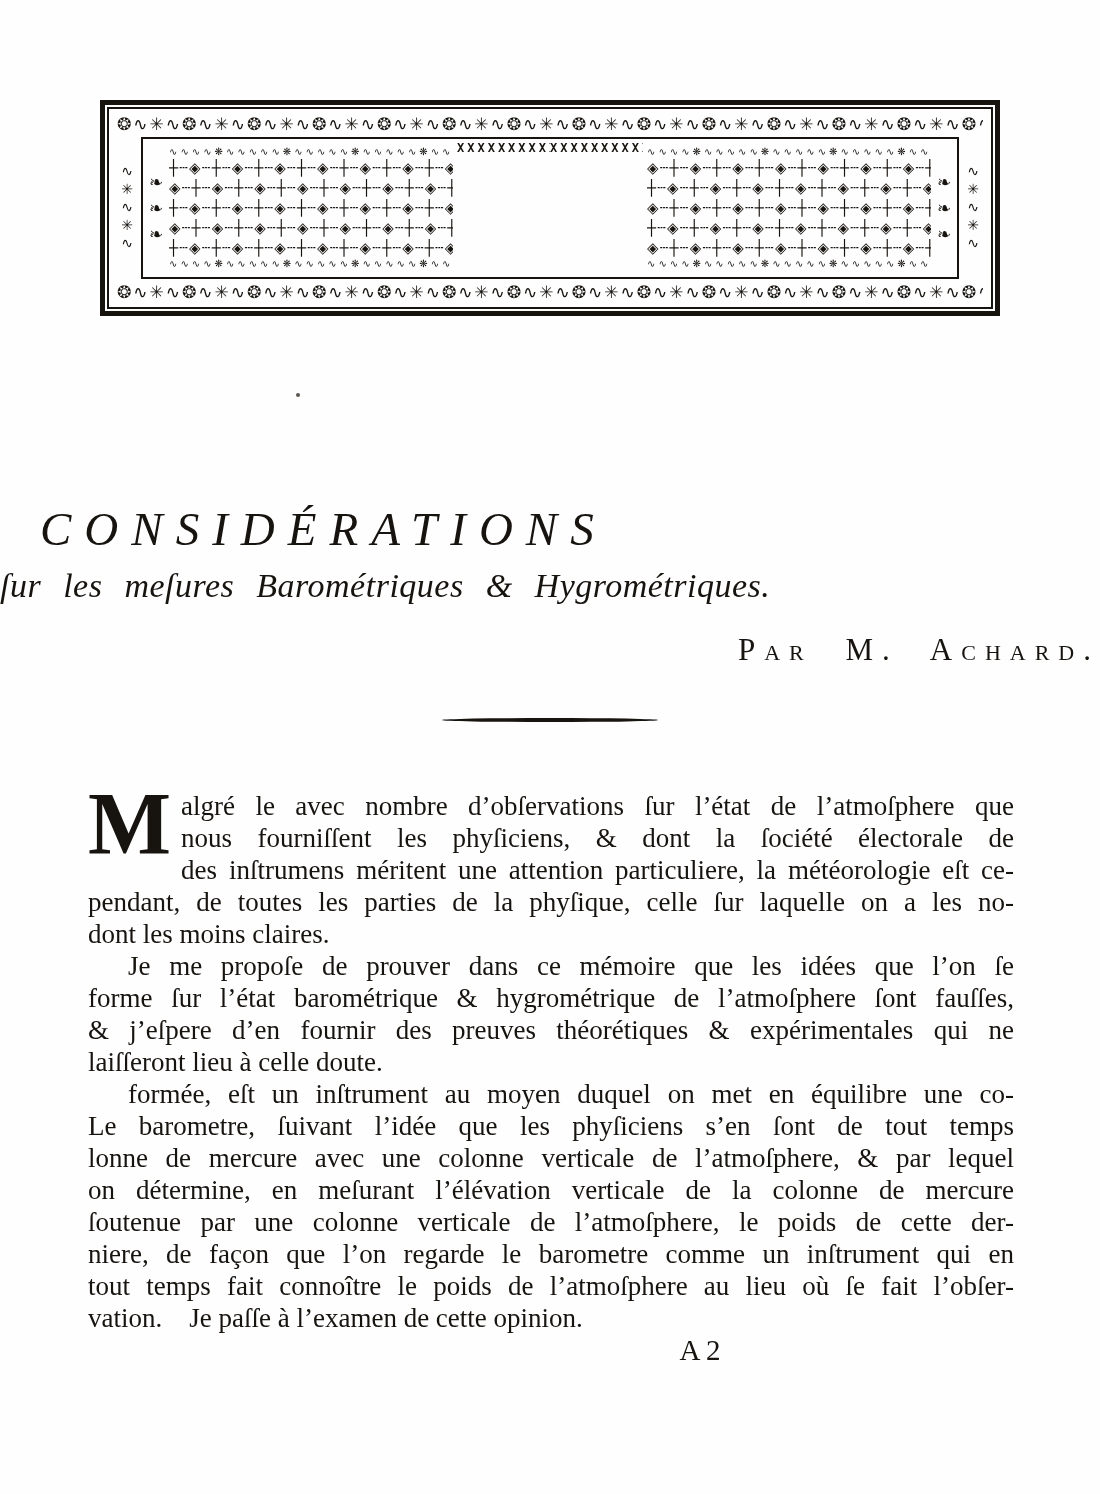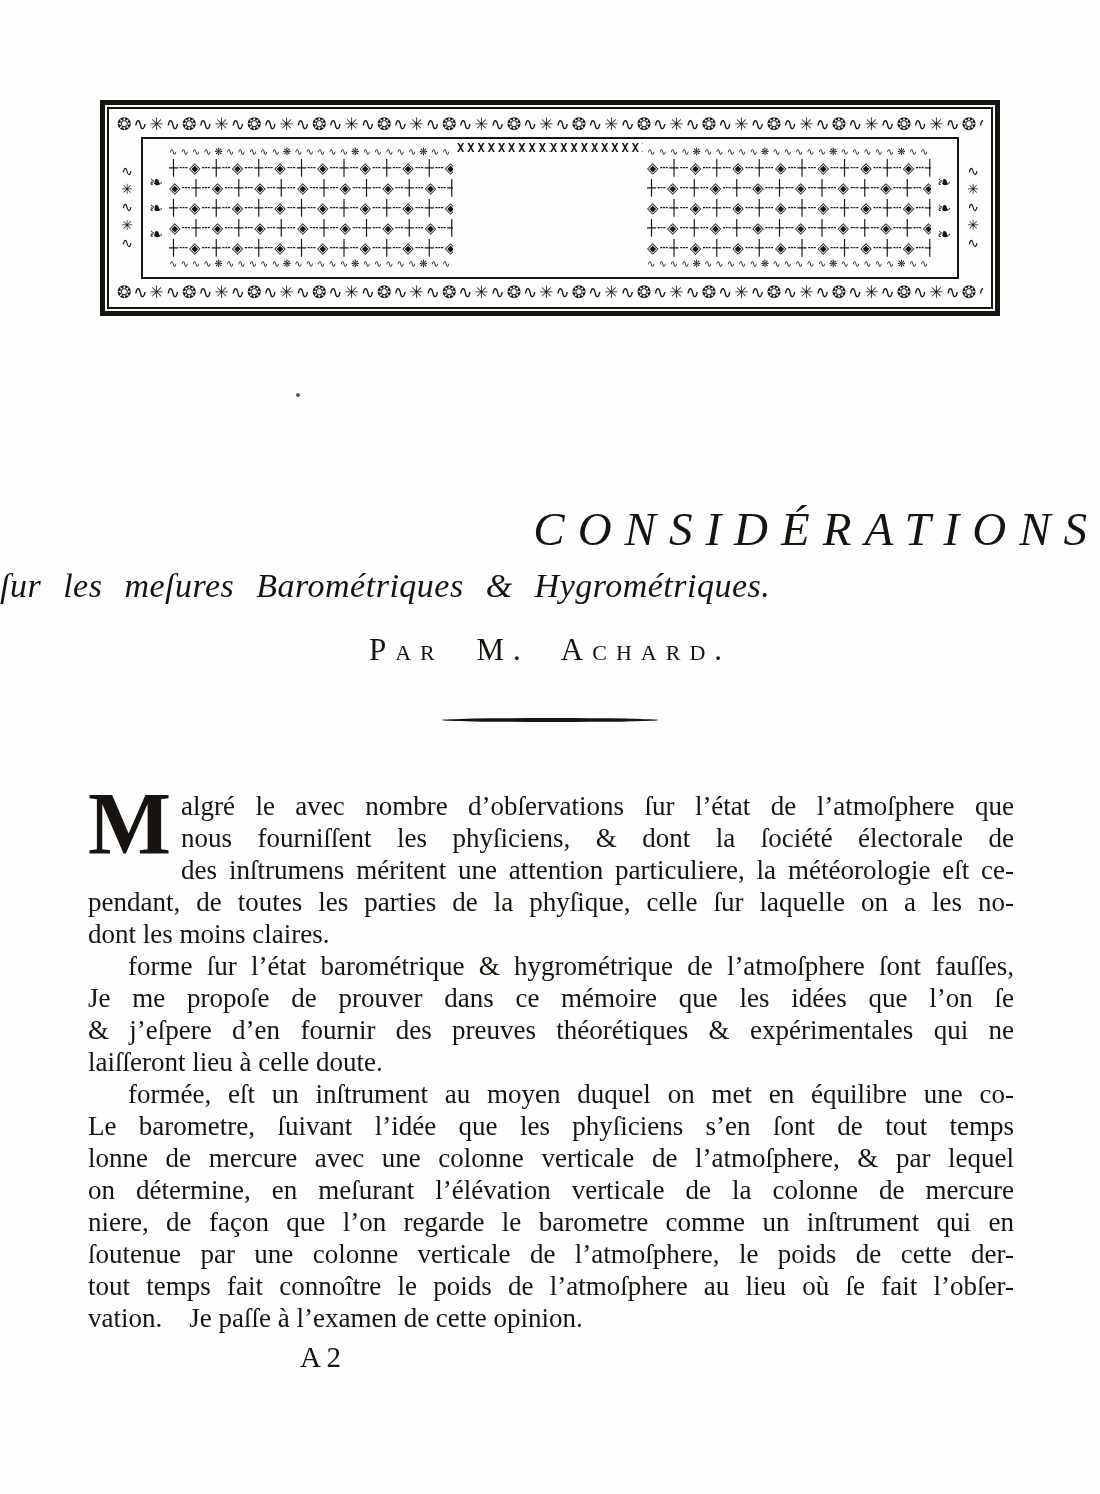--- a/index.html
+++ b/index.html
@@ -60,31 +60,31 @@
     writing-mode:vertical-rl;text-orientation:upright;
     font-size:11px;letter-spacing:2px;overflow:hidden;font-weight:bold;line-height:14px;width:14px;
   }
   .hp-sunbox{position:relative;flex:1;text-align:center;}
   .hp-sun{font-family:"DejaVu Sans",sans-serif;font-size:58px;line-height:58px;}
   .hp-sprig{position:absolute;font-family:"DejaVu Sans",sans-serif;font-size:13px;}
   .hp-sprig.tl{top:-4px;left:14px;} .hp-sprig.tr{top:-4px;right:14px;}
   .hp-sprig.bl{bottom:-4px;left:14px;} .hp-sprig.br{bottom:-4px;right:14px;}
   
   .title{
-    margin:190px 0 0;text-align:right;
+    margin:190px 0 0;text-align:left;
     font-style:italic;font-weight:normal;
-    font-size:47px;line-height:47px;letter-spacing:13px;
+    font-size:47px;line-height:47px;letter-spacing:13px;padding-left:40px;
   }
   .subtitle{
     margin-top:11px;text-align:left;
     font-style:italic;
     font-size:34px;line-height:44px;word-spacing:13px;letter-spacing:0.5px;
   }
   .byline{
-    margin-top:24px;text-align:center;
+    margin-top:24px;text-align:right;
     font-variant:small-caps;
     font-size:31px;line-height:36px;letter-spacing:9px;word-spacing:16px;
   }
   .rule{
     margin:50px auto 0;width:216px;height:4px;
     background:#17130f;border-radius:50%;
   }
   
   .body-text{
     margin:68px 86px 0 88px;
@@ -94,22 +94,22 @@
   .line{text-align:justify;text-align-last:justify;white-space:normal;}
   .line.last{text-align-last:left;}
   .para.indent .line:first-child{text-indent:40px;}
   .dropcap{
     float:left;
     font-weight:bold;
     font-size:88px;line-height:64px;height:64px;
     margin:2px 10px 0 0;
   }
   .signature{
-    padding-left:300px;
-    font-size:29px;line-height:32px;margin-top:7px;
+    padding-left:300px;text-align:center;
+    font-size:29px;line-height:32px;
   }
   .speck{position:absolute;left:296px;top:393px;width:4px;height:4px;background:#5a554e;border-radius:50%;}
 </style>
 </head>
 <body>
 
 <div class="page">
 
   <div class="headpiece">
     <div class="hp-b1">
@@ -172,32 +172,32 @@
   <div class="body-text">
       <div class="para">
         <span class="dropcap">M</span>
         <div class="line">algré le avec nombre d’obſervations ſur l’état de l’atmoſphere que</div>
         <div class="line">nous fourniſſent les phyſiciens, &amp; dont la ſociété électorale de</div>
         <div class="line">des inſtrumens méritent une attention particuliere, la météorologie eſt ce-</div>
         <div class="line">pendant, de toutes les parties de la phyſique, celle ſur laquelle on a les no-</div>
         <div class="line last">dont les moins claires.</div>
       </div>
       <div class="para indent">
+        <div class="line">Je me propoſe de prouver dans ce mémoire que les idées que l’on ſe</div>
         <div class="line">forme ſur l’état barométrique &amp; hygrométrique de l’atmoſphere ſont fauſſes,</div>
-        <div class="line">Je me propoſe de prouver dans ce mémoire que les idées que l’on ſe</div>
         <div class="line">&amp; j’eſpere d’en fournir des preuves théorétiques &amp; expérimentales qui ne</div>
         <div class="line last">laiſſeront lieu à celle doute.</div>
       </div>
       <div class="para indent">
         <div class="line">formée, eſt un inſtrument au moyen duquel on met en équilibre une co-</div>
         <div class="line">Le barometre, ſuivant l’idée que les phyſiciens s’en ſont de tout temps</div>
         <div class="line">lonne de mercure avec une colonne verticale de l’atmoſphere, &amp; par lequel</div>
         <div class="line">on détermine, en meſurant l’élévation verticale de la colonne de mercure</div>
+        <div class="line">ſoutenue par une colonne verticale de l’atmoſphere, le poids de cette der-</div>
         <div class="line">niere, de façon que l’on regarde le barometre comme un inſtrument qui en</div>
-        <div class="line">ſoutenue par une colonne verticale de l’atmoſphere, le poids de cette der-</div>
         <div class="line">tout temps fait connoître le poids de l’atmoſphere au lieu où ſe fait l’obſer-</div>
         <div class="line last">vation. Je paſſe à l’examen de cette opinion.</div>
       </div>
     </div>
 
   <div class="signature">A 2</div>
 
 </div>
 
 </body></html>

